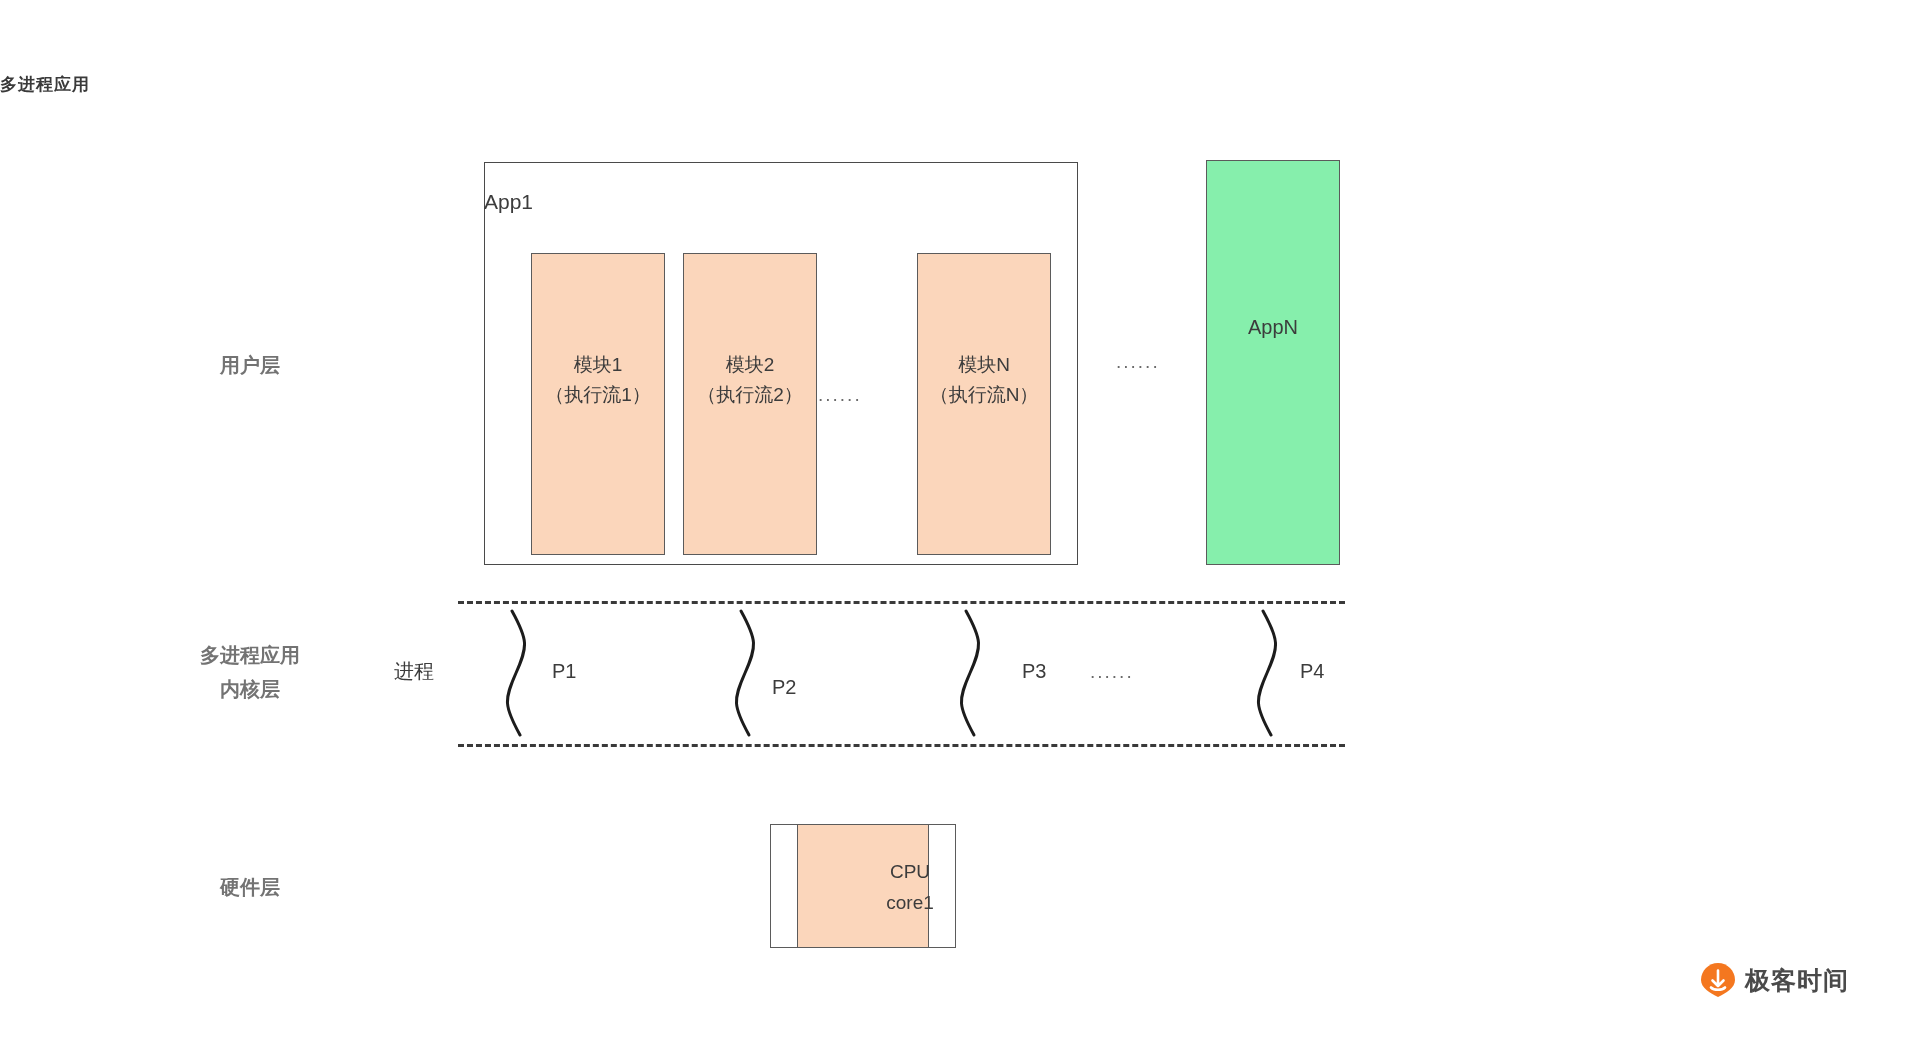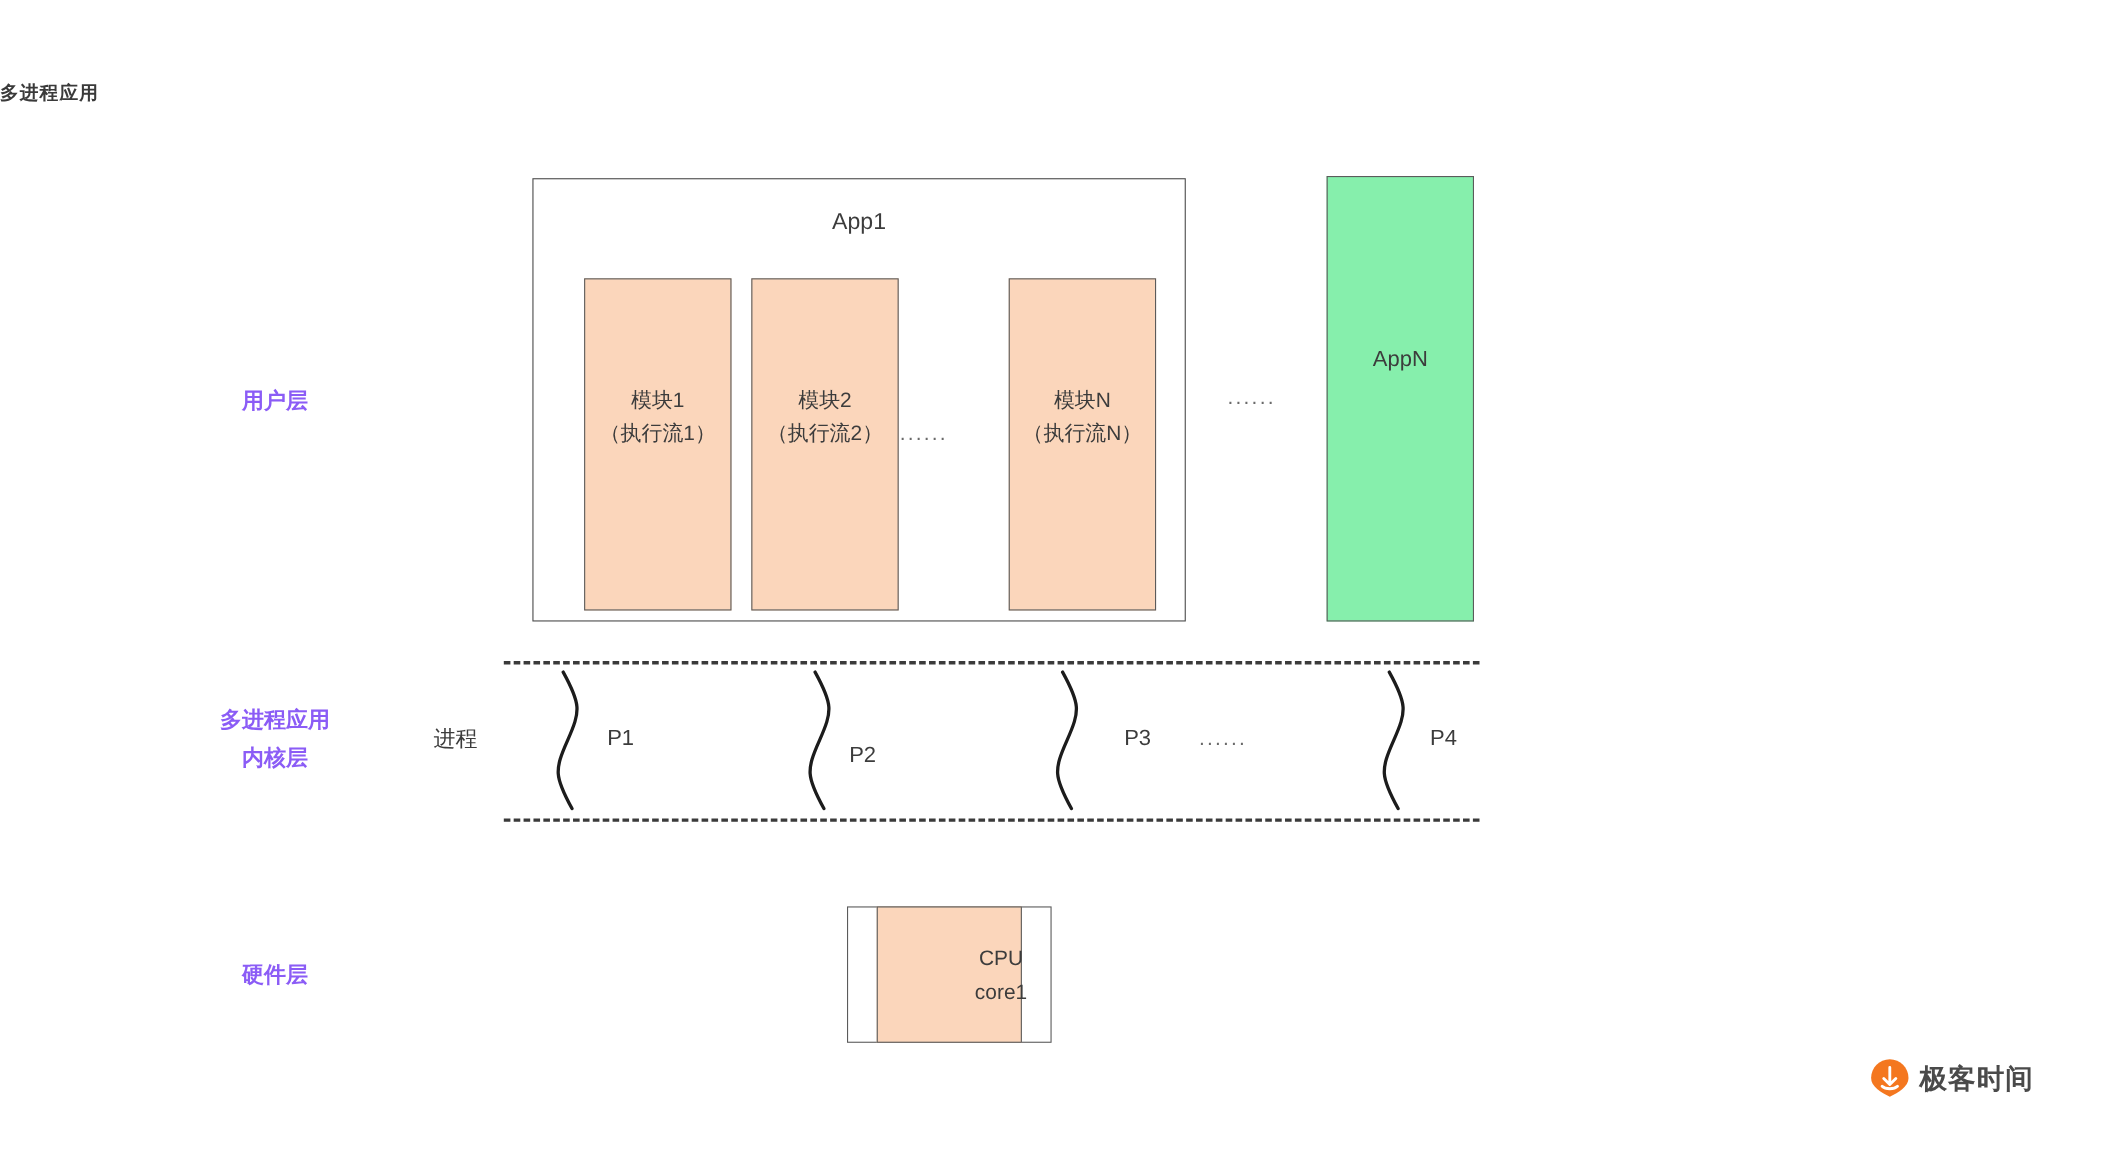--- a/index.html
+++ b/index.html
@@ -34,21 +34,21 @@
   }
 
   
   .layer-label {
     position: absolute;
     width: 240px;
     left: 130px;
     text-align: center;
     font-size: 20px;
     font-weight: bold;
-    color: #8b5cf6;
+    color: #737373;
     line-height: 34px;
   }
   #layer-user   { top: 348px; }
   #layer-kernel { top: 638px; }
   #layer-hw     { top: 870px; }
 
   
   .app1-box {
     position: absolute;
     left: 484px;
@@ -57,21 +57,21 @@
     height: 403px;
     border: 1.4px solid #4a4a4a;
     background: #ffffff;
     box-sizing: border-box;
   }
   .app1-title {
     position: absolute;
     left: 0;
     top: 190px;
     width: 594px;
-    text-align: center;
+    text-align: left;
     font-size: 21px;
     color: #3c3c3c;
   }
 
   
   .mod-box {
     position: absolute;
     top: 253px;
     width: 134px;
     height: 302px;

